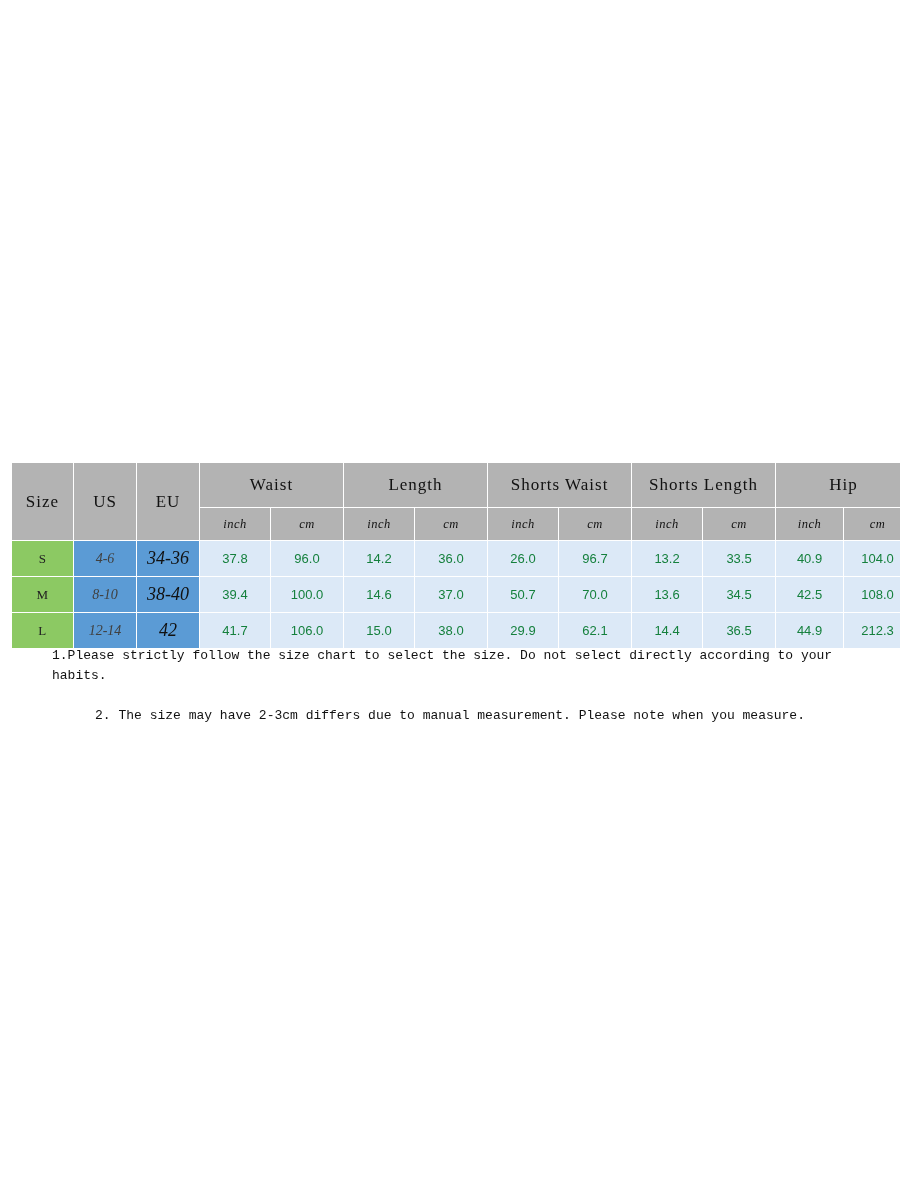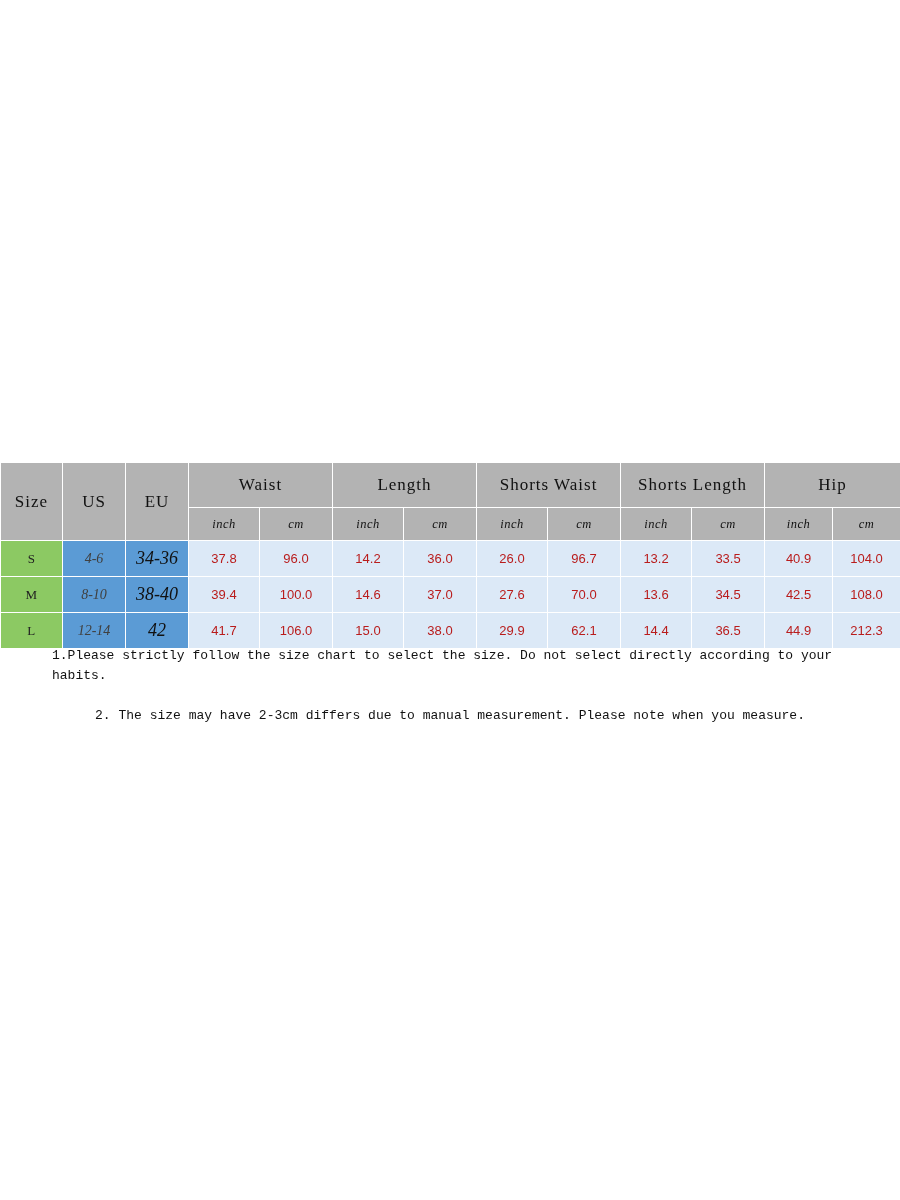--- a/index.html
+++ b/index.html
@@ -10,21 +10,21 @@
   body {
     width: 900px;
     height: 1200px;
     font-family: "Liberation Serif", serif;
     color: #111111;
     position: relative;
     overflow: hidden;
   }
   .chart-wrap {
     position: absolute;
-    left: 0;
+    left: 11px;
     top: 462px;
     width: 726px;
   }
   table.size-chart {
     border-collapse: collapse;
     table-layout: fixed;
     width: 900px;
     margin: 0;
   }
   table.size-chart td,
@@ -72,21 +72,21 @@
   .cell-eu {
     background: #5b9bd5;
     color: #111111;
     font-size: 18px;
     font-style: italic;
     font-weight: bold;
     height: 35px;
   }
   .cell-val {
     background: #dce9f7;
-    color: #b91c1c;
+    color: #15803d;
     font-size: 13px;
     height: 35px;
     font-family: "Liberation Sans", sans-serif;
   }
   .notes {
     position: absolute;
     left: 0;
     top: 646px;
     width: 900px;
     font-family: "Liberation Mono", monospace;
@@ -165,21 +165,21 @@
         <td class="cell-val">104.0</td>
       </tr>
       <tr>
         <td class="cell-size">M</td>
         <td class="cell-us">8-10</td>
         <td class="cell-eu">38-40</td>
         <td class="cell-val">39.4</td>
         <td class="cell-val">100.0</td>
         <td class="cell-val">14.6</td>
         <td class="cell-val">37.0</td>
-        <td class="cell-val">27.6</td>
+        <td class="cell-val">50.7</td>
         <td class="cell-val">70.0</td>
         <td class="cell-val">13.6</td>
         <td class="cell-val">34.5</td>
         <td class="cell-val">42.5</td>
         <td class="cell-val">108.0</td>
       </tr>
       <tr>
         <td class="cell-size">L</td>
         <td class="cell-us">12-14</td>
         <td class="cell-eu">42</td>

